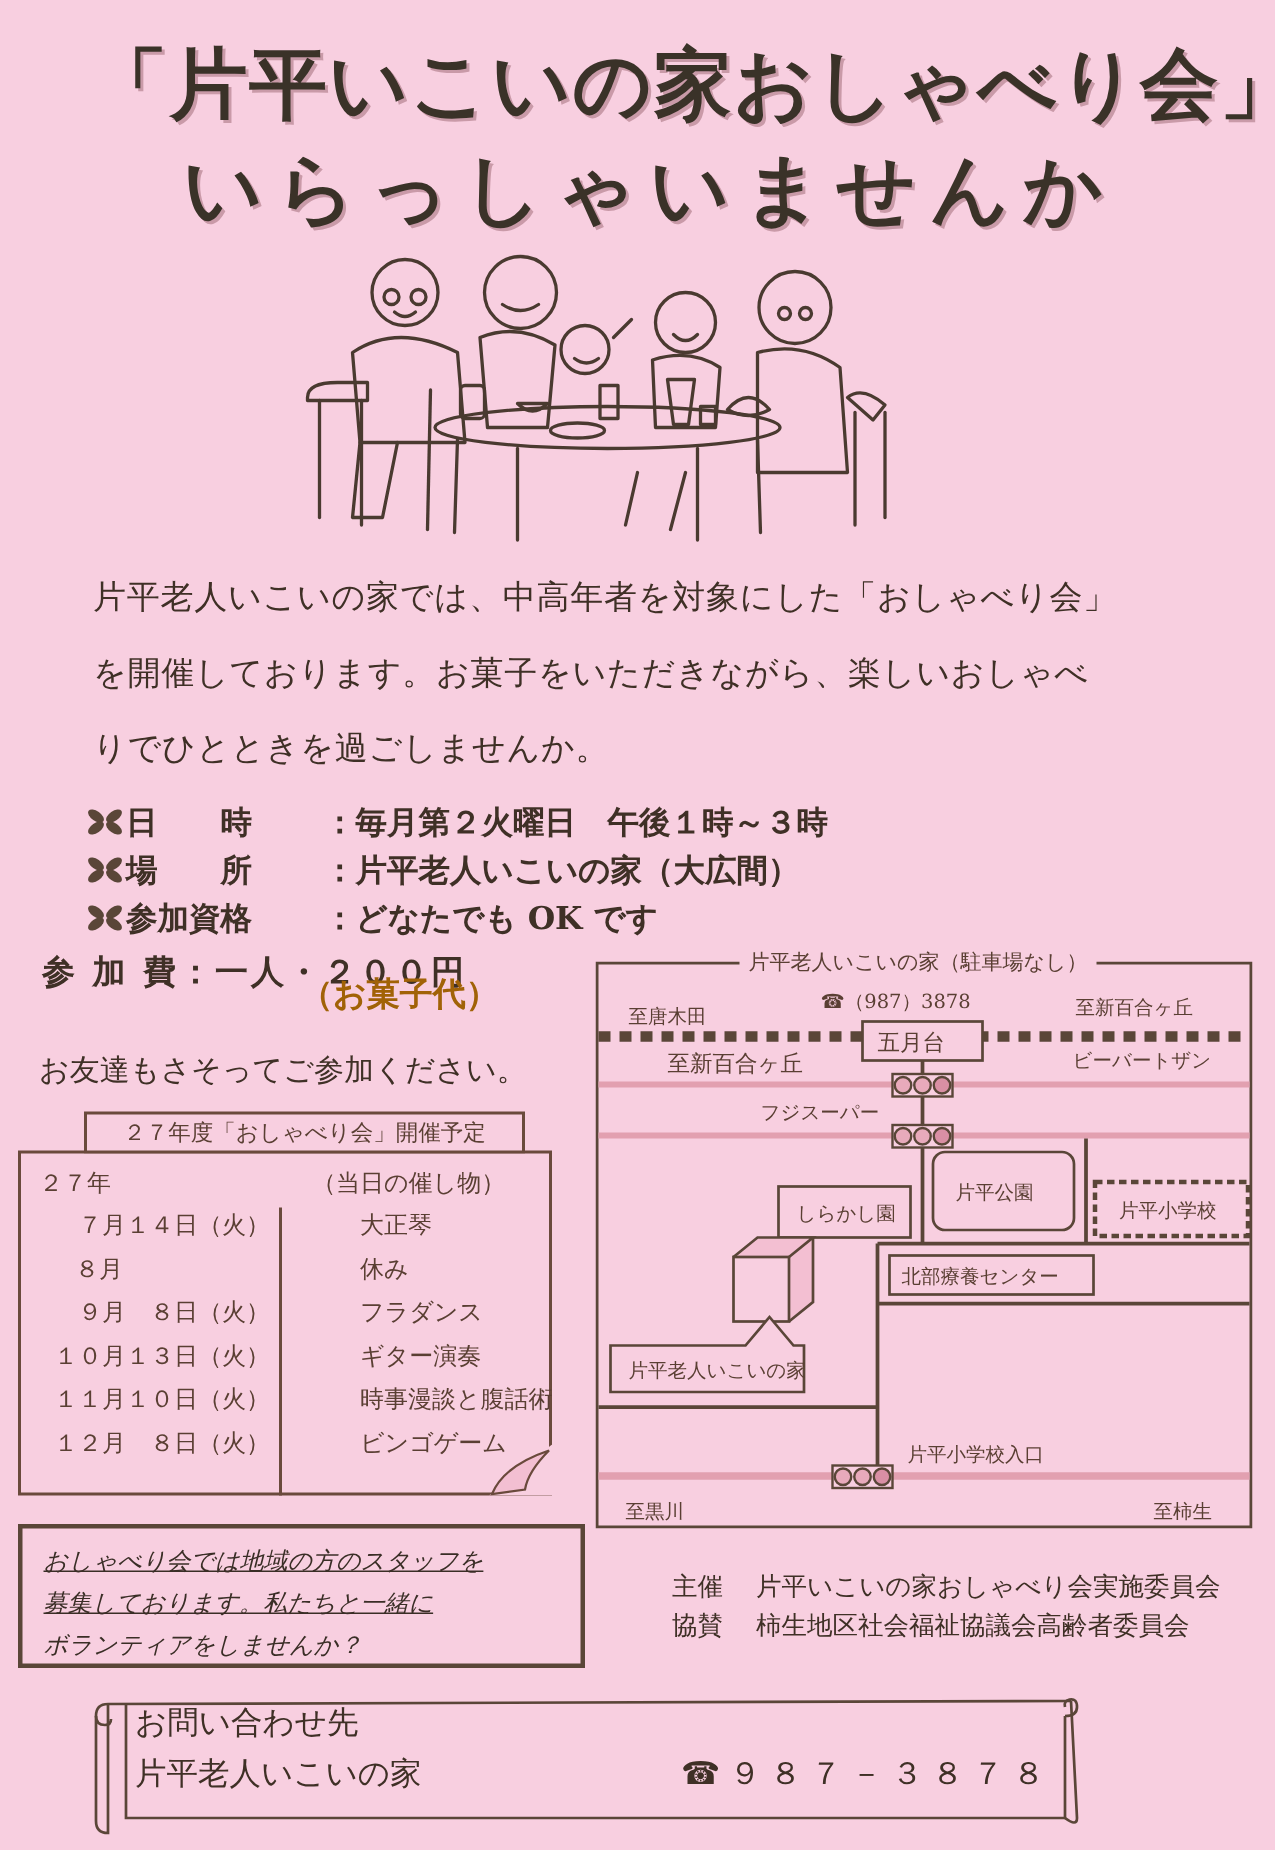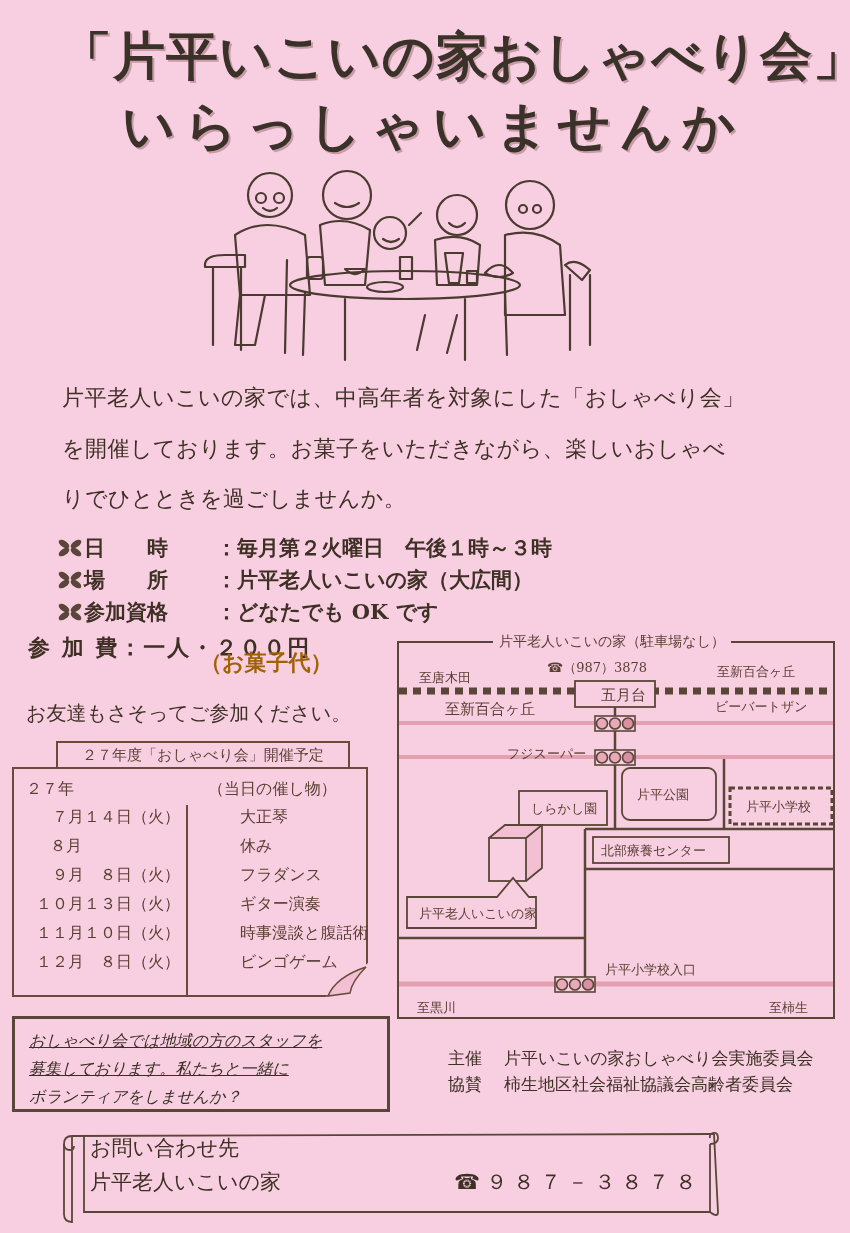--- a/index.html
+++ b/index.html
@@ -233,24 +233,24 @@
     <rect x="92" y="197" width="37" height="43" fill="#f8cfe0" stroke="#5a4638" stroke-width="1.8"></rect>
     <path d="M92 197 L108 184 L145 184 L129 197" fill="none" stroke="#5a4638" stroke-width="1.8"></path>
     <path d="M145 184 L145 227 L129 240" fill="none" stroke="#5a4638" stroke-width="1.8"></path>
 
     <path d="M10 256 L100 256 L116 237 L132 256 L139 256 L139 287 L10 287 Z" fill="#f8cfe0" stroke="#5a4638" stroke-width="1.8"></path>
   </svg>
   <div class="map-title">片平老人いこいの家（駐車場なし）</div>
   <div class="map-label" style="left:150px;top:18px;">☎（987）3878</div>
   <div class="map-label" style="left:22px;top:28px;">至唐木田</div>
   <div class="map-label" style="left:320px;top:22px;">至新百合ヶ丘</div>
-  <div class="map-label" style="left:204px;top:45px;font-size:15px;">五月台</div>
+  <div class="map-label" style="left:188px;top:45px;font-size:15px;">五月台</div>
   <div class="map-label" style="left:48px;top:59px;font-size:15px;">至新百合ヶ丘</div>
   <div class="map-label" style="left:318px;top:57px;">ビーバートザン</div>
-  <div class="map-label" style="left:110px;top:104px;">フジスーパー</div>
+  <div class="map-label" style="left:110px;top:92px;">フジスーパー</div>
   <div class="map-label" style="left:134px;top:159px;">しらかし園</div>
   <div class="map-label" style="left:240px;top:145px;">片平公園</div>
   <div class="map-label" style="left:349px;top:157px;">片平小学校</div>
   <div class="map-label" style="left:204px;top:201px;">北部療養センター</div>
   <div class="map-label" style="left:22px;top:264px;">片平老人いこいの家</div>
   <div class="map-label" style="left:208px;top:320px;">片平小学校入口</div>
   <div class="map-label" style="left:20px;top:358px;">至黒川</div>
   <div class="map-label" style="left:372px;top:358px;">至柿生</div>
 </div>
 

